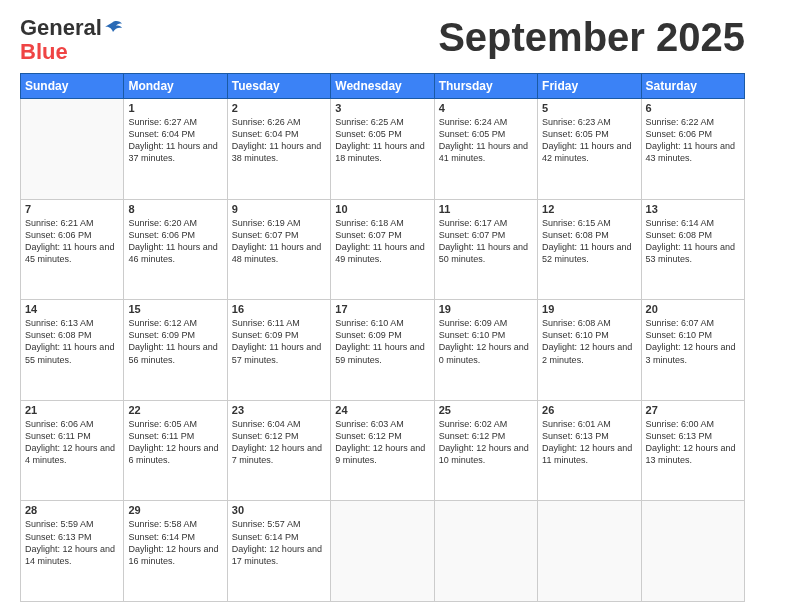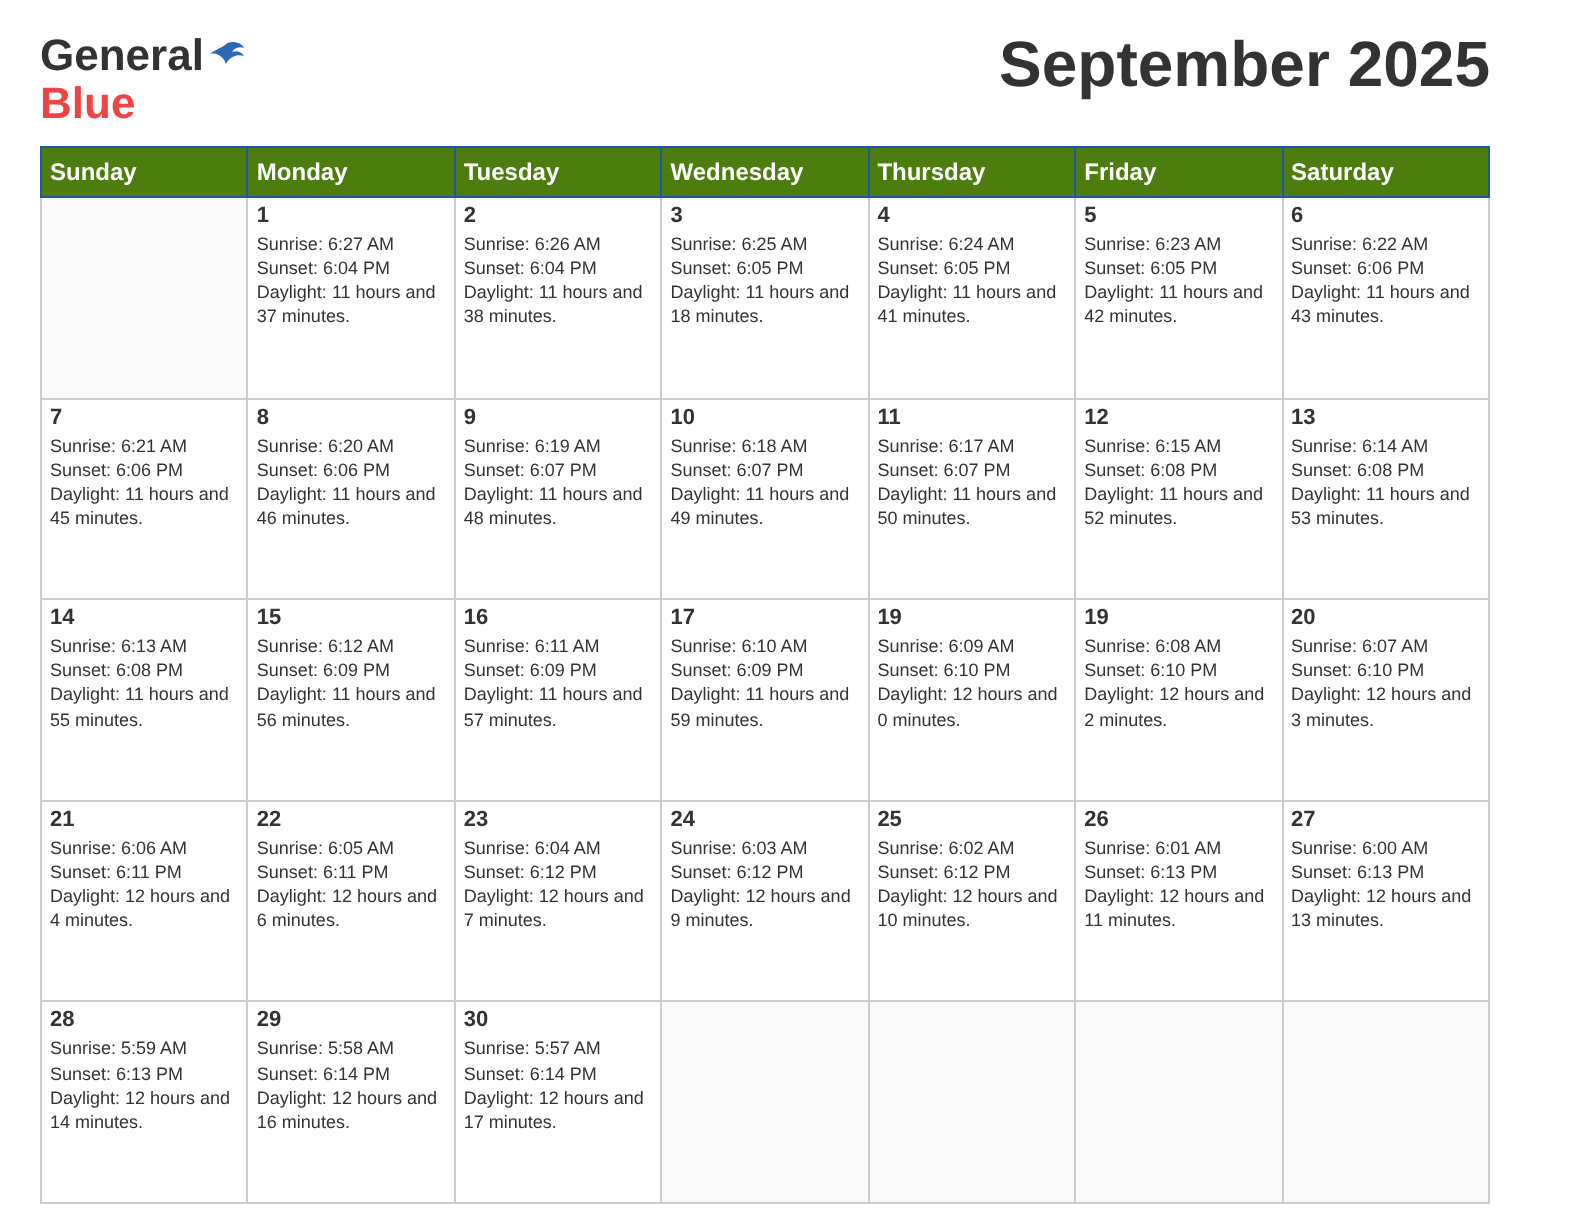--- a/index.html
+++ b/index.html
@@ -25,38 +25,38 @@
     }
     .logo {
       display: flex;
       flex-direction: column;
       align-items: flex-start;
     }
     .title-block {
       text-align: right;
     }
     .month-title {
-      font-size: 32px;
+      font-size: 40px;
       font-weight: bold;
       color: #333;
       line-height: 1.1;
     }
     .subtitle {
       font-size: 14px;
       color: #555;
     }
     .calendar {
       flex: 1;
       border: 1px solid #ccc;
       border-collapse: collapse;
       width: 100%;
       table-layout: fixed;
     }
     .calendar th {
-      background: #4d7c0f;
+      background: #3b82f6;
       color: #fff;
       font-size: 12px;
       font-weight: bold;
       padding: 5px 4px;
       text-align: left;
       border: 1px solid #1a5aa5;
     }
     .calendar td {
       border: 1px solid #ccc;
       vertical-align: top;

